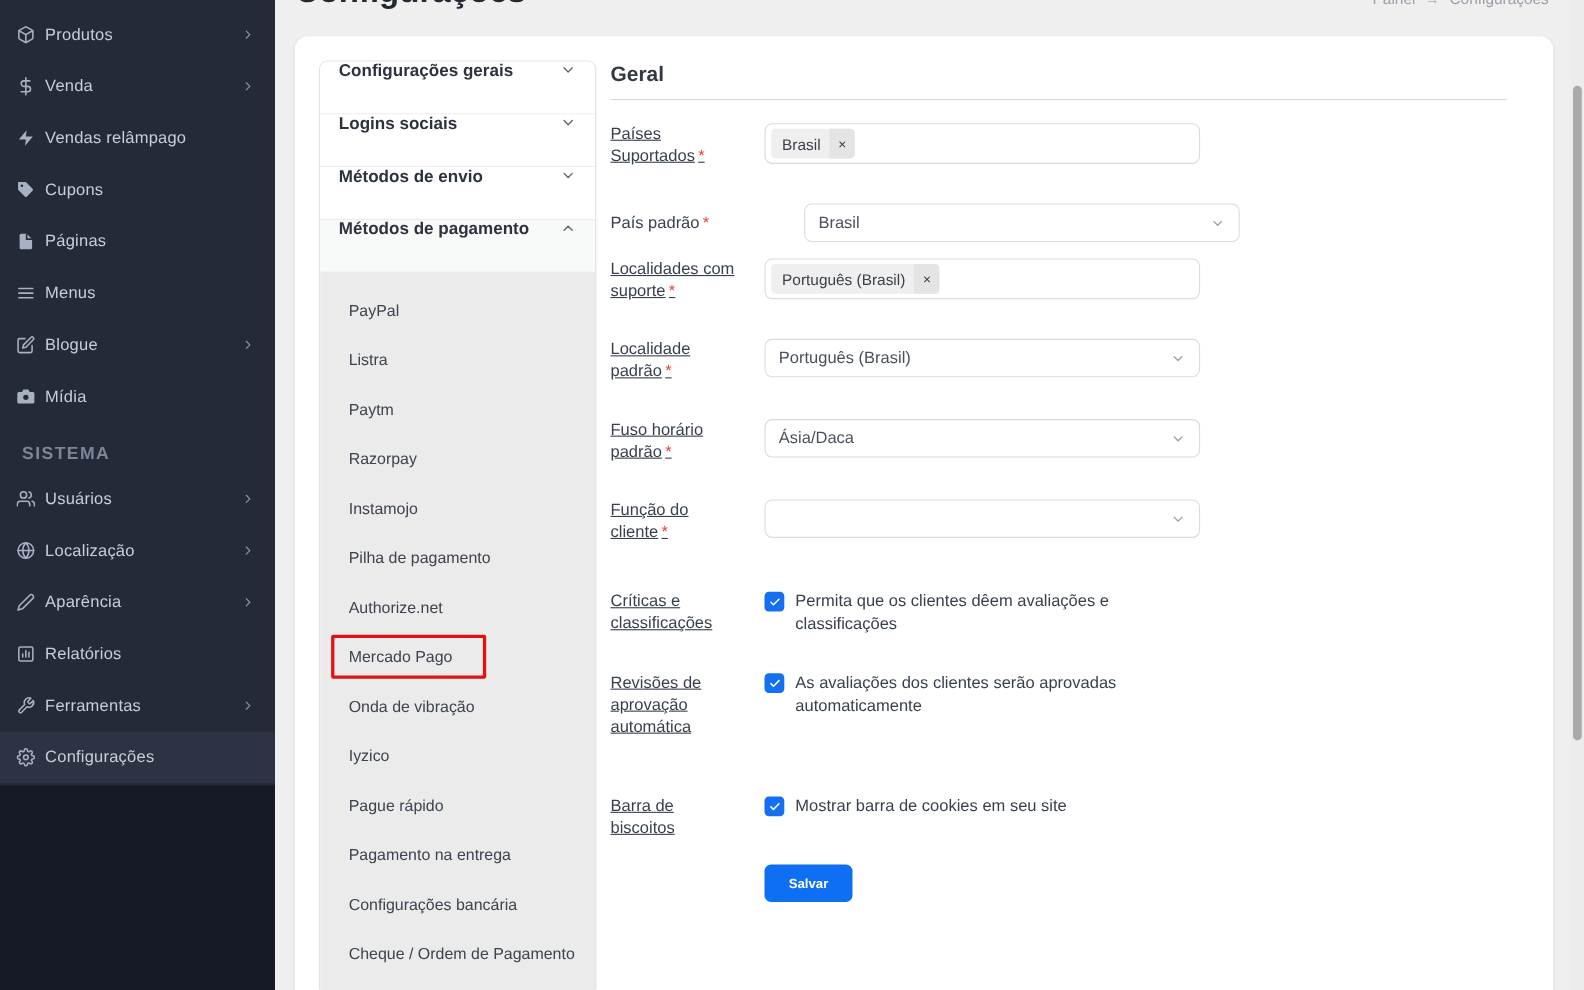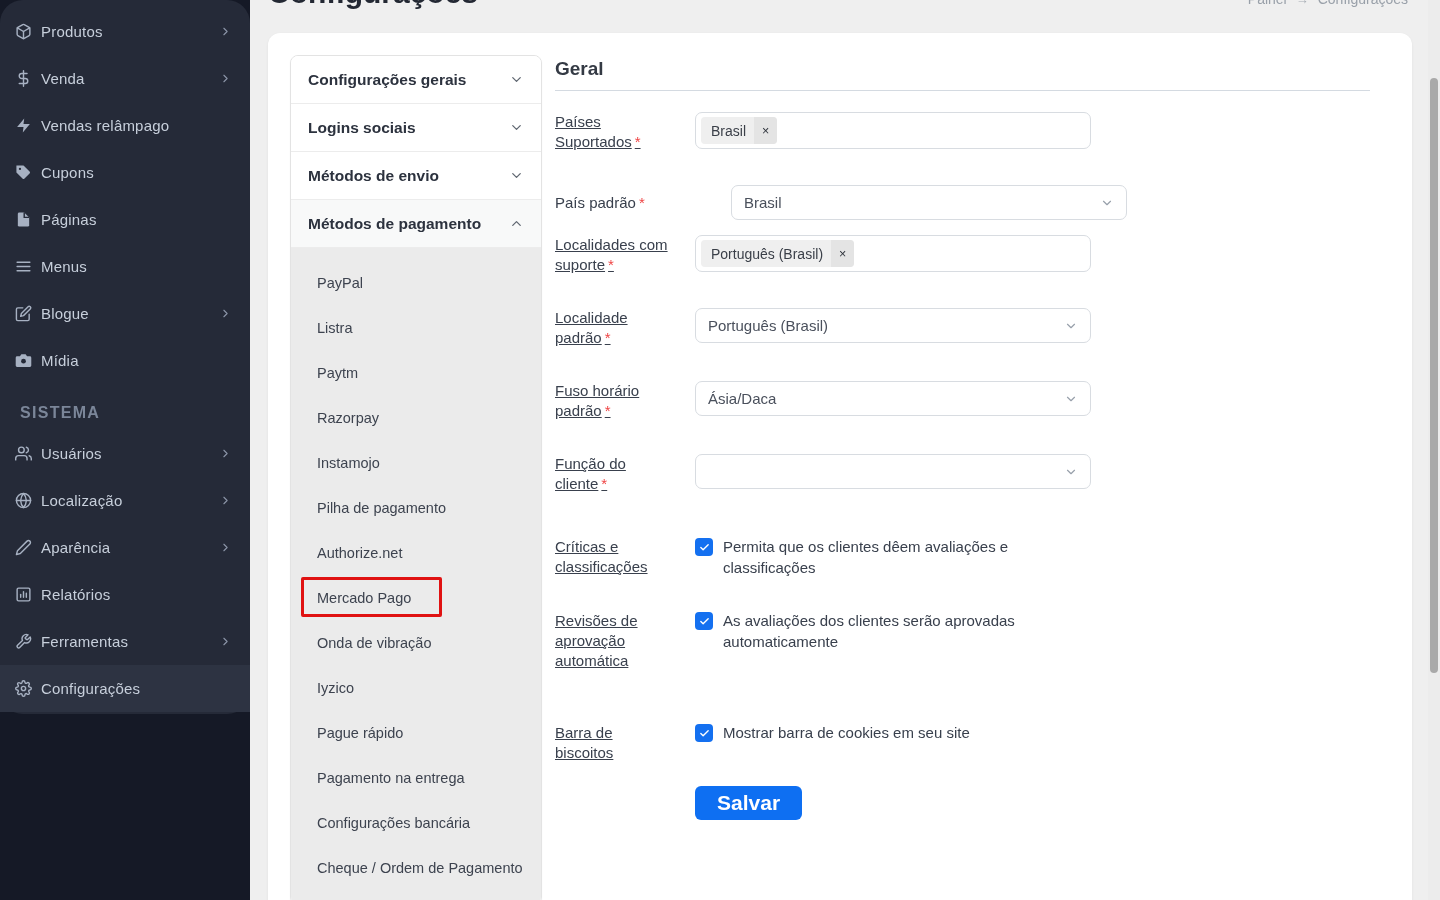--- a/index.html
+++ b/index.html
@@ -1,21 +1,21 @@
 <!DOCTYPE html>
 <html><head>
 <meta charset="utf-8">
 <style>
   * { margin:0; padding:0; box-sizing:border-box; }
   html,body { width:1440px; height:900px; overflow:hidden; }
   body { font-family:"Liberation Sans","DejaVu Sans",sans-serif; background:#efefef; position:relative; }
 
   
   .sidebar { position:absolute; left:0; top:0; width:250px; height:900px; background:#151926; }
-  .side-menu { background:#252a38; padding-top:8px; height:714px;border-radius:23px; }
+  .side-menu { background:#252a38; padding-top:8px; height:714px; }
   .side-item { height:47px; display:flex; align-items:center; padding:0 18px 0 14px; color:#c7cfdb; cursor:pointer; }
   .side-item.active { background:#2d3342; }
   .s-icon { width:18px; height:18px; margin-right:9px; color:#a7b1c2; display:flex; align-items:center; justify-content:center; flex-shrink:0; }
   .s-icon svg { width:17px; height:17px; }
   .ic-stroke svg { fill:none; stroke:currentColor; stroke-width:2; stroke-linecap:round; stroke-linejoin:round; }
   .ic-fill svg { fill:currentColor; stroke:none; }
   .s-label { font-size:15px; letter-spacing:.2px; }
   .s-chev { margin-left:auto; color:#8b95a7; display:flex; }
   .s-chev svg { width:13px; height:13px; fill:none; stroke:currentColor; stroke-width:2; stroke-linecap:round; stroke-linejoin:round; }
   .side-section { padding:20px 0 8px 20px; font-size:16px; font-weight:700; letter-spacing:1.3px; color:#7b8699; }
@@ -24,21 +24,21 @@
   .page-title { position:absolute; left:268px; top:-24px; font-size:30px; font-weight:700; color:#232833; }
   .breadcrumb { position:absolute; top:-9px; right:32px; display:flex; align-items:center; gap:9px; font-size:14px; color:#99a0a9; }
   .breadcrumb .bc-home { cursor:pointer; }
   .breadcrumb .bc-sep { font-size:13px; color:#a7adb5; }
 
   
   .card { position:absolute; left:268px; top:33px; width:1144px; height:890px; background:#fff; border-radius:12px; box-shadow:0 1px 3px rgba(0,0,0,.06); }
 
   
   .acc { position:absolute; left:22px; top:22px; width:252px; border:1px solid #e3e3e3; border-radius:8px; overflow:hidden; background:#fff; box-shadow:0 1px 2px rgba(0,0,0,.04); }
-  .acc-head { height:48px; display:flex; align-items:center; justify-content:space-between; padding:0 17px; border-bottom:1px solid #ececec; background:#fff; cursor:pointer; }
+  .acc-head { height:48px; display:flex; justify-content:space-between; padding:0 17px; border-bottom:1px solid #ececec; background:#fff; cursor:pointer; }
   .acc-head.open { background:#f8f9f9; }
   .acc-head .acc-label { font-size:15.5px; font-weight:600; color:#2c323e; }
   .acc-chev { color:#5f6670; display:flex; }
   .acc-chev svg { width:15px; height:15px; fill:none; stroke:currentColor; stroke-width:2; stroke-linecap:round; stroke-linejoin:round; }
   .acc-body { background:#ebebeb; padding:12px 0 14px; }
   .pm-item { height:45px; display:flex; align-items:center; padding-left:26px; font-size:14.5px; color:#3d434f; cursor:pointer; position:relative;text-align:right; }
   .red-box { position:absolute; left:10px; top:2px; width:141px; height:40px; border:3px solid #e01212; border-radius:2px; pointer-events:none; }
 
   
   .form-col { position:absolute; left:287px; top:25px; width:815px; }
@@ -57,21 +57,21 @@
   .chip { display:inline-flex; align-items:center; height:27px; background:#efefef; border-radius:4px; padding-left:10px; font-size:14px; color:#3a3f48; }
   .chip-x { margin-left:8px; height:27px; display:flex; align-items:center; padding:0 8px; background:#e4e4e4; border-radius:0 4px 4px 0; color:#30353d; font-size:12.5px; cursor:pointer; }
   .select { width:396px; height:35px; border:1px solid #d8dce1; border-radius:7px; background:#fff; display:flex; align-items:center; padding:0 34px 0 12px; position:relative; cursor:pointer; }
   .sel-v { font-size:15px; color:#4a505c; }
   .sel-chev { position:absolute; right:12px; top:50%; margin-top:-7px; color:#98a0ab; display:flex; }
   .sel-chev svg { width:14px; height:14px; fill:none; stroke:currentColor; stroke-width:2; stroke-linecap:round; stroke-linejoin:round; }
   .check-wrap { display:flex; align-items:flex-start; width:420px; padding-top:6px; }
   .checkbox { width:18px; height:18px; border-radius:4px; background:#1470f0; display:inline-flex; align-items:center; justify-content:center; margin-right:10px; flex-shrink:0; margin-top:1px; cursor:pointer; }
   .checkbox svg { width:11px; height:11px; fill:none; stroke:#fff; stroke-width:3; stroke-linecap:round; stroke-linejoin:round; }
   .check-text { font-size:15px; line-height:20.5px; color:#39404d; max-width:352px; }
-  .save-btn { display:inline-block; height:34px; padding:0 22px; background:#0e6ff2; border:none; border-radius:6px; color:#fff; font-size:21px; font-weight:600; font-family:inherit; cursor:pointer; }
+  .save-btn { display:inline-block; height:34px; padding:0 22px; background:#0e6ff2; border:none; border-radius:6px; color:#fff; font-size:12px; font-weight:600; font-family:inherit; cursor:pointer; }
 
   
   .scrollbar { position:absolute; right:0; top:0; width:12px; height:900px; background:#ececec; }
   .scroll-thumb { position:absolute; left:2px; top:78px; width:8px; height:595px; background:#a9a9a9; border-radius:4px; cursor:pointer; }
 </style>
 </head>
 <body>
 
 <aside class="sidebar">
   <nav class="side-menu">

